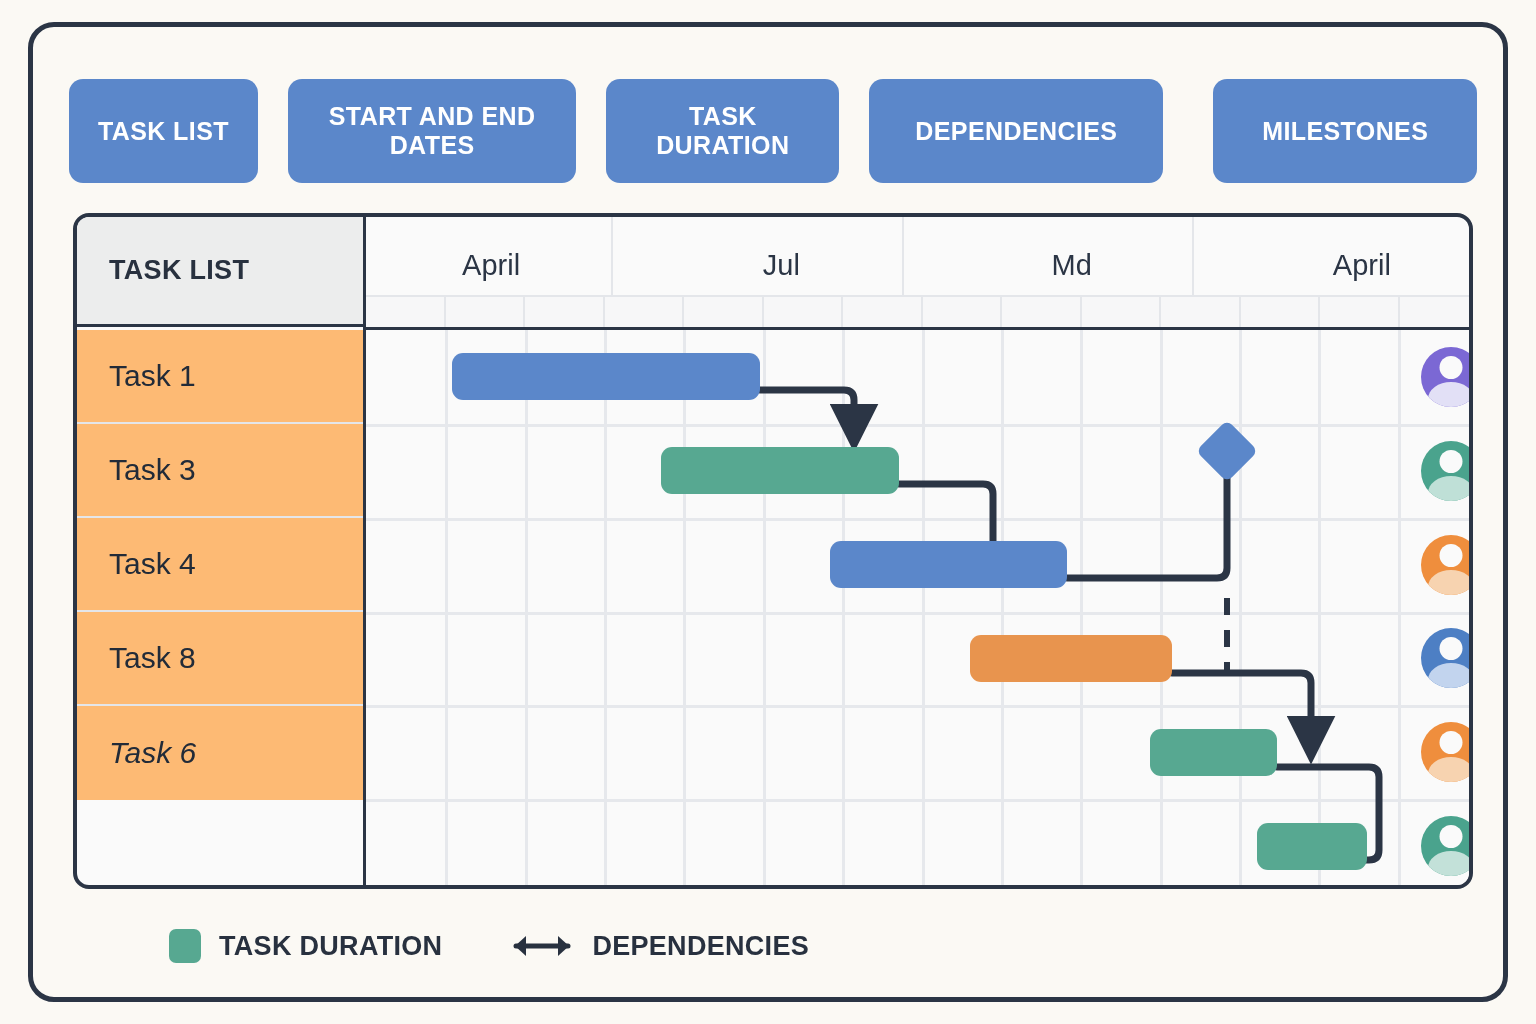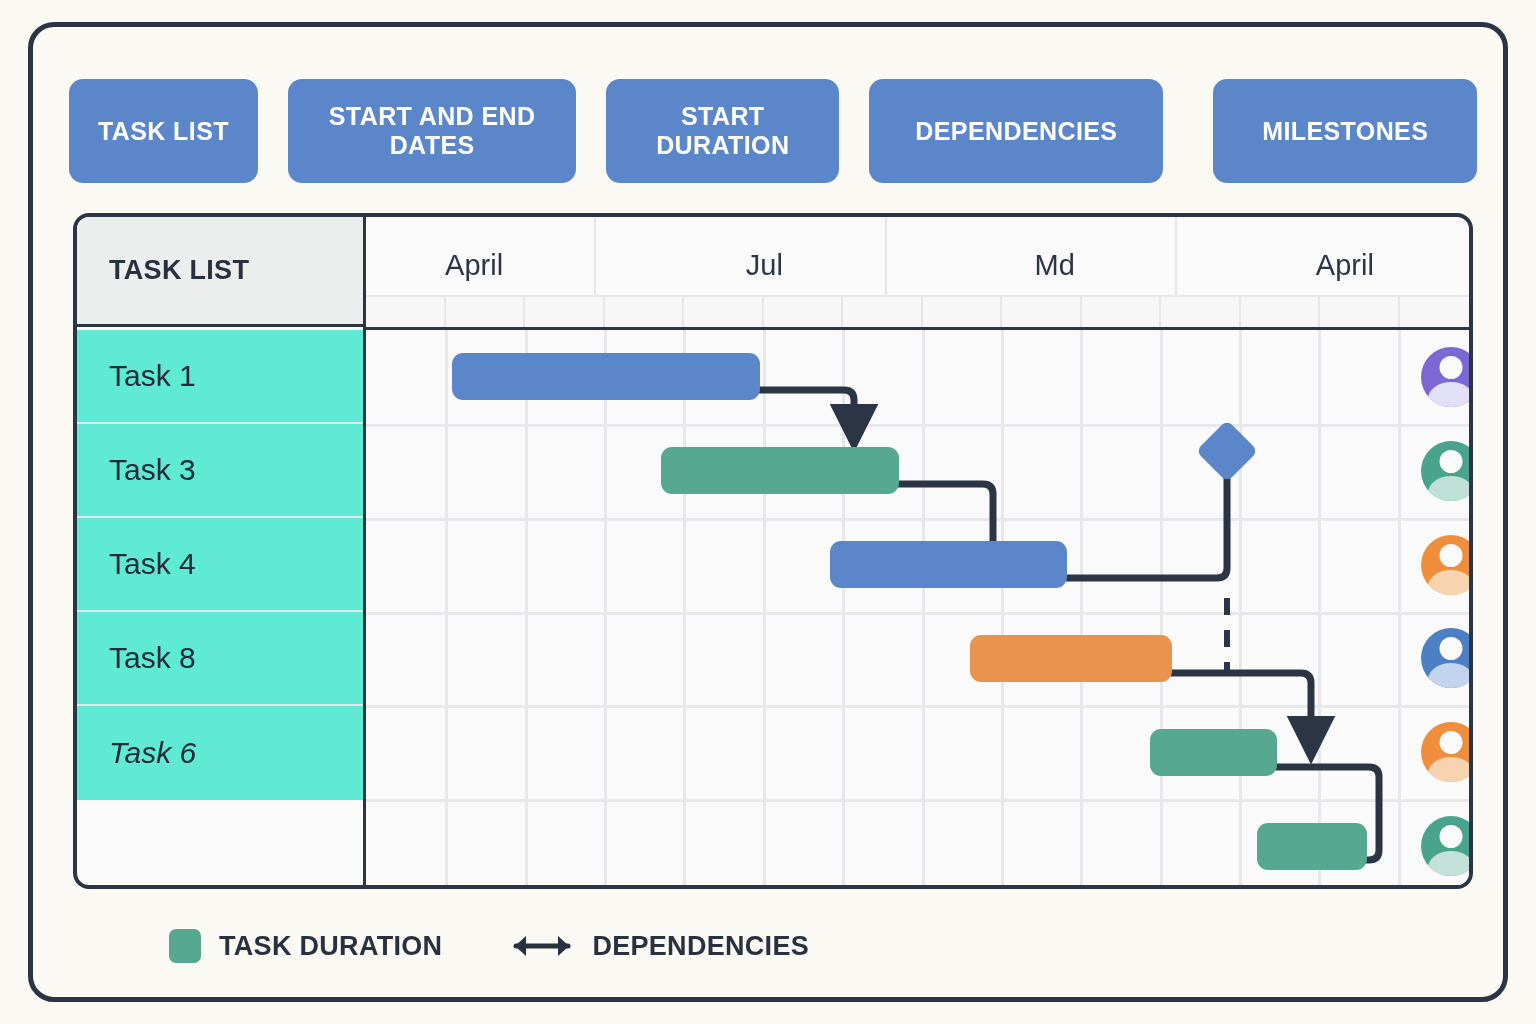--- a/index.html
+++ b/index.html
@@ -86,21 +86,21 @@
   #header-underline {
     position: absolute;
     left: 286px; top: 110px;
     width: 1114px; height: 3px;
     background: #2b3545;
   }
 
   
   #month-band {
     position: absolute;
-    left: 277px; top: 0;
+    left: 294px; top: 0;
     width: 1111px; height: 96px;
     display: flex;
     gap: 48px;
   }
   .month-cell {
     flex: 1 1 0;
     display: flex;
     align-items: center;
     justify-content: center;
     font-size: 29px;
@@ -130,21 +130,21 @@
     width: 286px; height: 563px;
   }
   .task-row {
     height: 94px;
     display: flex;
     align-items: center;
     padding-left: 32px;
     font-size: 30px;
     color: #222b38;
     border-bottom: 2px solid #e4e6ea;
-    background: #5eead4;
+    background: #fdba74;
     cursor: pointer;
   }
   .task-row:last-child { border-bottom: none; font-style: italic; }
 
   
   #chart-area {
     position: absolute;
     left: 289px; top: 113px;
     width: 1111px; height: 563px;
     background: #fafafa;
@@ -241,21 +241,21 @@
 </style>
 </head>
 <body>
 
 <div id="app-frame">
 
   <div id="chip-row">
     <div class="chip c0">TASK LIST</div>
     <div class="chip c1">START AND END
 DATES</div>
-    <div class="chip c2">START
+    <div class="chip c2">TASK
 DURATION</div>
     <div class="chip c3">DEPENDENCIES</div>
     <div class="chip c4">MILESTONES</div>
   </div>
 
   <div id="gantt-panel">
 
     <div id="task-col-header">TASK LIST</div>
 
     <div id="month-band">

